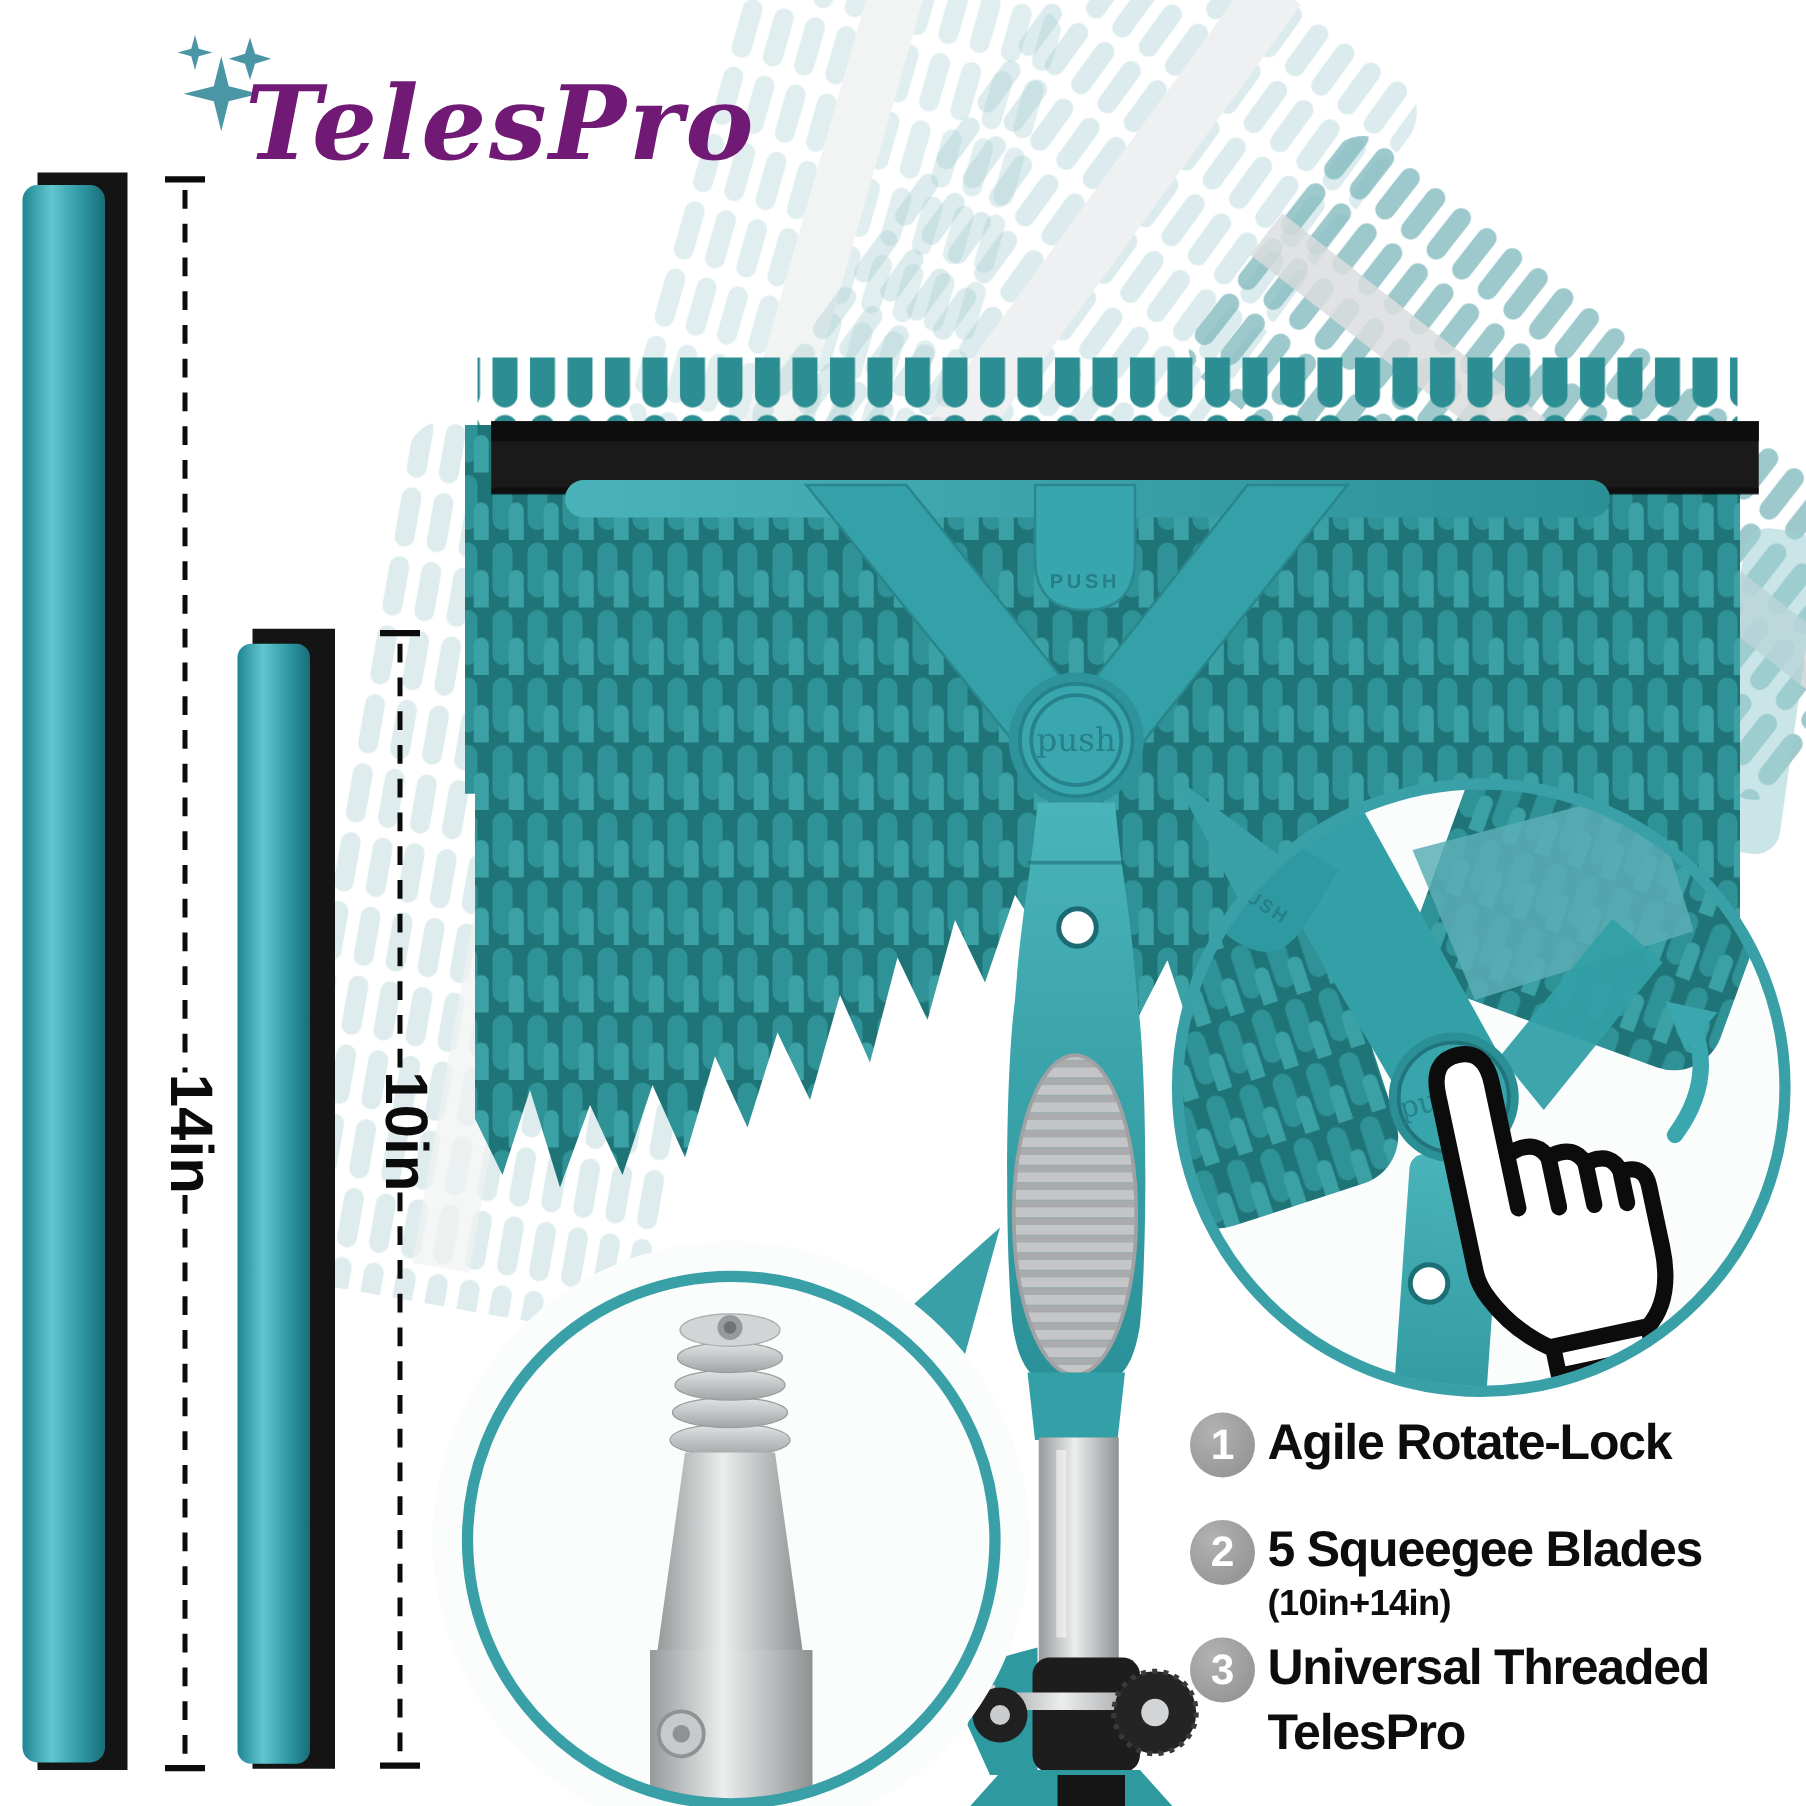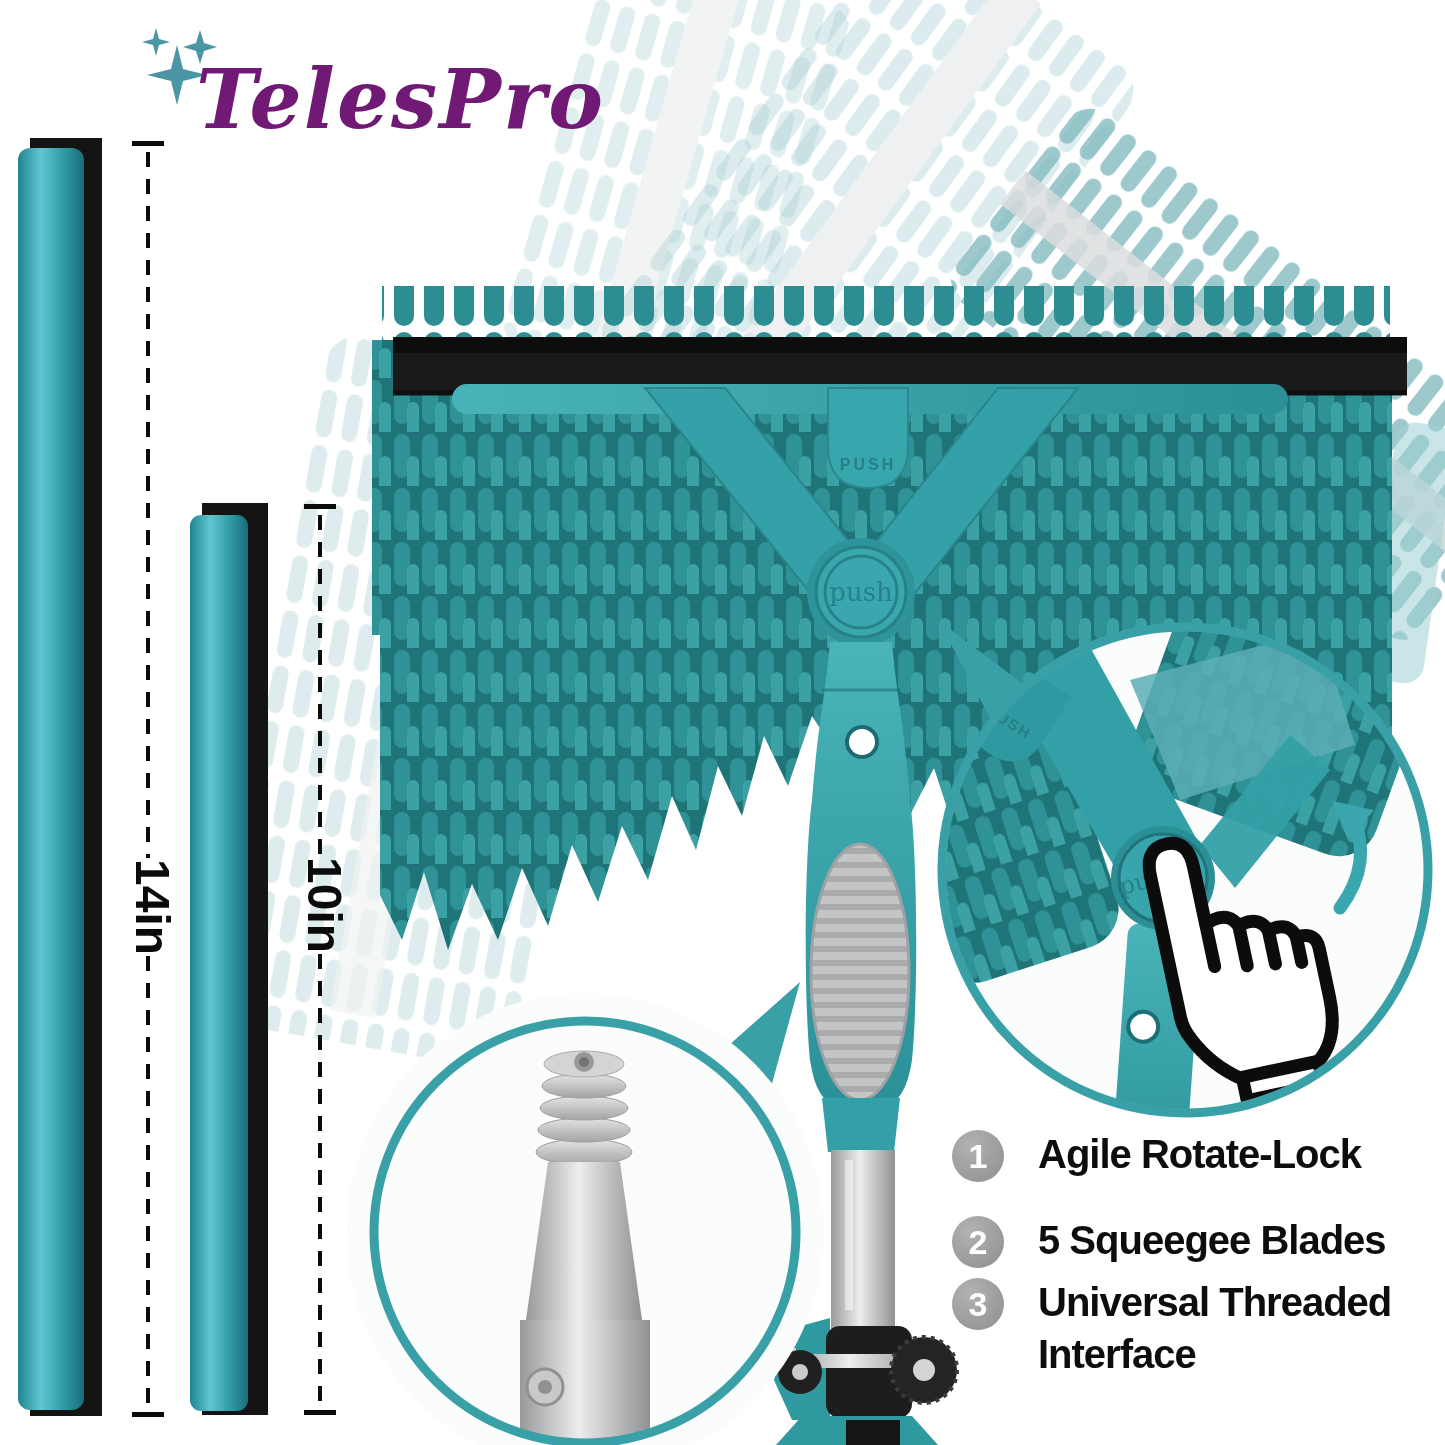--- a/index.html
+++ b/index.html
@@ -13,21 +13,21 @@
          color:#701a75;letter-spacing:2px;white-space:nowrap;}
   
   .features{position:absolute;left:952px;top:1128px;width:493px;}
   .feature{display:flex;align-items:flex-start;}
   .feature.r1{margin-bottom:32px;}
   .feature.r2{margin-bottom:8px;}
   .badge{flex:0 0 auto;width:52px;height:52px;border-radius:50%;
          background:radial-gradient(circle at 35% 30%,#b2b2b2,#8e8e8e);
          color:#fff;font-size:34px;font-weight:bold;line-height:52px;text-align:center;
          margin-right:10px;margin-top:2px;}
-  .ftext{width:420px;color:#0d0d0d;margin-left:24px;}
+  .ftext{width:420px;color:#0d0d0d;}
   .flabel{font-size:40px;font-weight:700;line-height:52px;letter-spacing:-1px;}
   .fsub{display:block;font-size:29px;font-weight:700;line-height:34px;letter-spacing:-0.5px;}
   
   .dim-label{font-family:"Liberation Sans",sans-serif;font-size:48px;font-weight:bold;fill:#0b0b0b;}
   .emboss{font-family:"Liberation Sans",sans-serif;font-weight:bold;fill:#277f87;}
   .emboss-lc{font-family:"DejaVu Serif","Liberation Serif",serif;fill:#27818a;}
 </style>
 </head>
 <body>
 
@@ -263,23 +263,24 @@
   <div class="feature r1">
     <span class="badge">1</span>
     <div class="ftext">
       <span class="flabel">Agile Rotate-Lock</span>
     </div>
   </div>
   <div class="feature r2">
     <span class="badge">2</span>
     <div class="ftext">
       <span class="flabel">5 Squeegee Blades</span>
+      <span class="fsub">(10in+14in)</span>
     </div>
   </div>
   <div class="feature r3">
     <span class="badge">3</span>
     <div class="ftext">
-      <span class="flabel">Universal Threaded Interface</span>
+      <span class="flabel">Universal Threaded TelesPro</span>
     </div>
   </div>
 </div>
 
 </div>
 
 </body></html>

